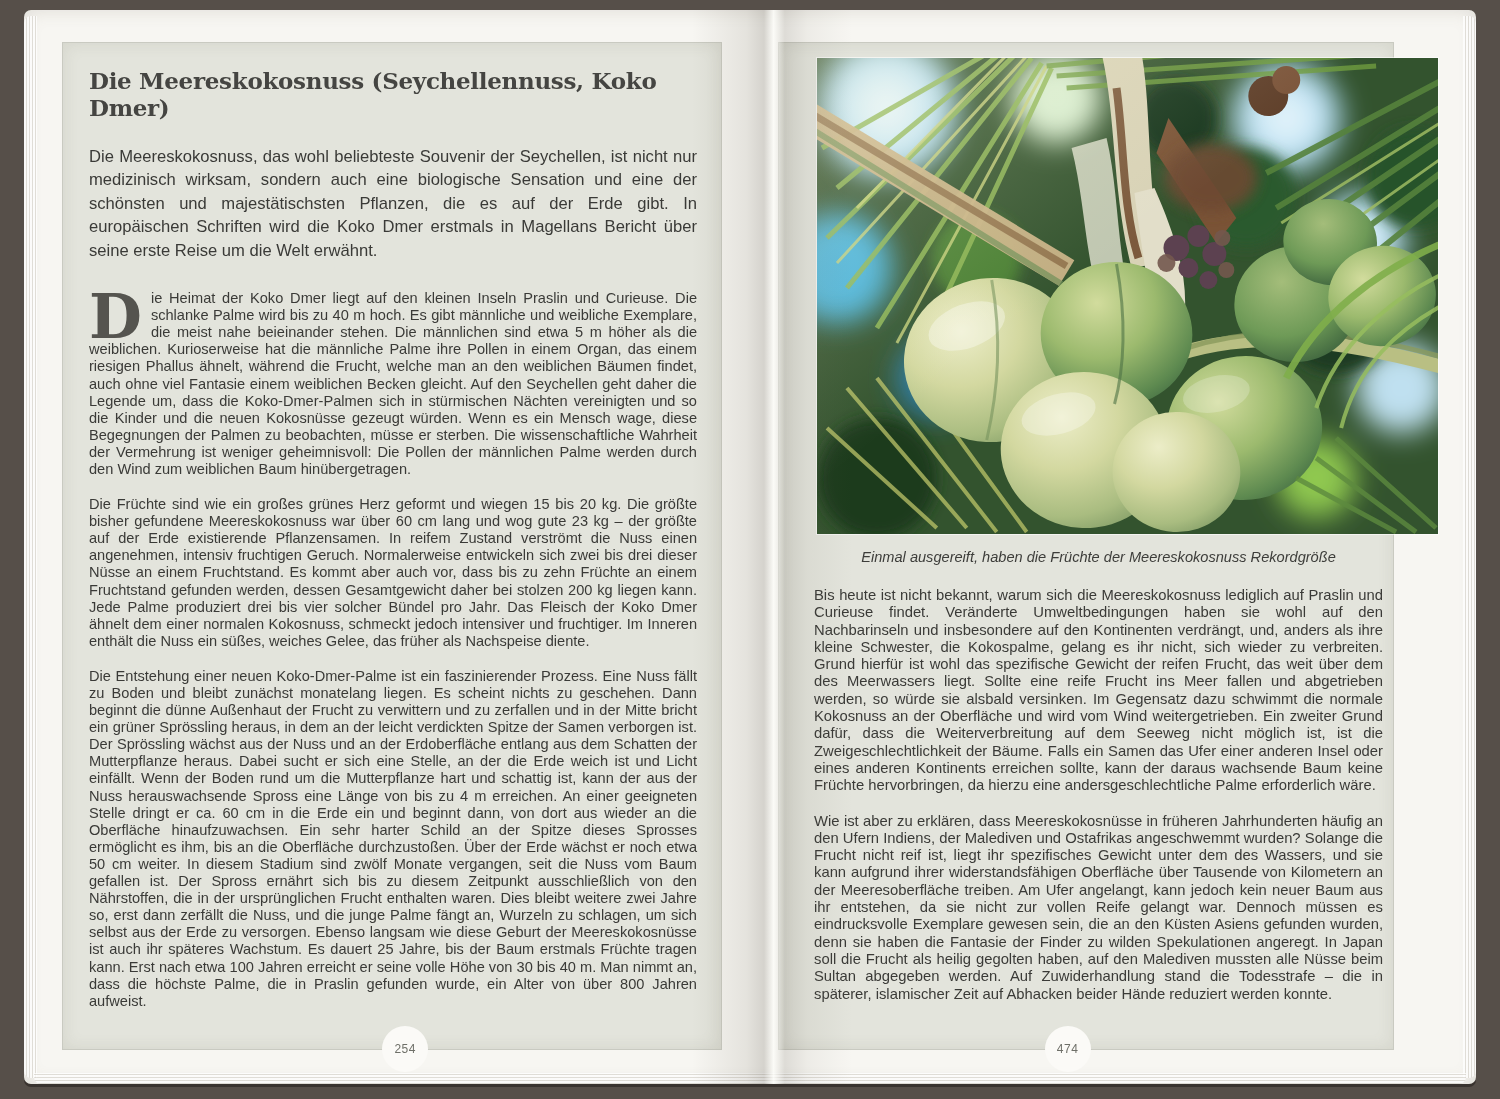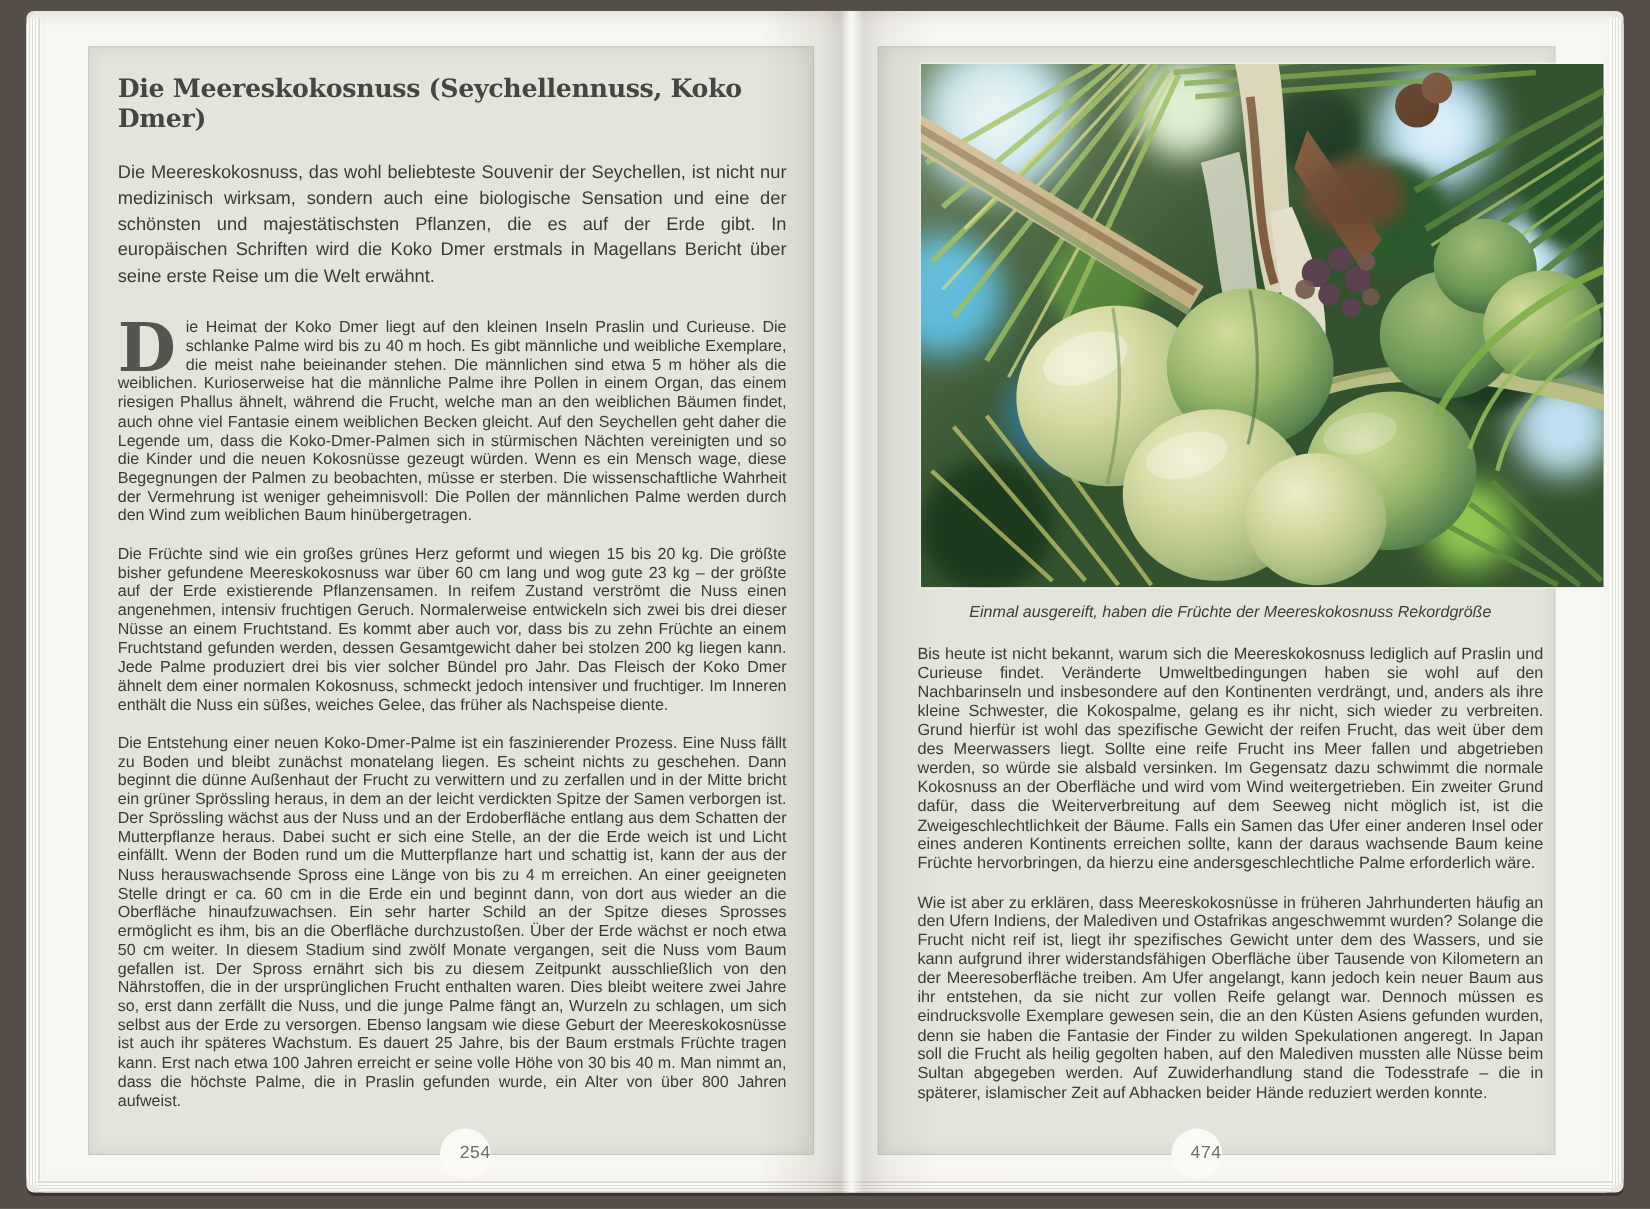--- a/index.html
+++ b/index.html
@@ -11,36 +11,36 @@
   .edge{position:absolute;opacity:.75;pointer-events:none;}
   .edge-left{left:0;top:6px;bottom:6px;width:13px;border-radius:7px 0 0 7px;
              background:repeating-linear-gradient(90deg,#ffffff 0 2px,#d9d6cf 2px 3px);}
   .edge-right{right:0;top:6px;bottom:6px;width:13px;border-radius:0 7px 7px 0;
               background:repeating-linear-gradient(90deg,#ffffff 0 2px,#d9d6cf 2px 3px);}
   .edge-bottom{left:10px;right:10px;bottom:0;height:11px;border-radius:0 0 7px 7px;
                background:repeating-linear-gradient(0deg,#d9d6cf 0 1px,#ffffff 1px 3px);}
   
   .panel{position:absolute;top:32px;height:1008px;background:#e3e4dc;border:1px solid #c9cac1;
          box-sizing:border-box;box-shadow:inset 0 0 16px rgba(115,115,95,.14);}
-  .panel-left{left:56px;width:660px;padding:20px 24px 0 26px;}
-  .panel-right{left:774px;width:616px;padding:14px 10px 0 35px;}
+  .panel-left{left:38px;width:660px;padding:20px 24px 0 26px;}
+  .panel-right{left:754px;width:616px;padding:14px 10px 0 35px;}
   .title{margin:4px 0 24px 0;font-family:"DejaVu Serif",serif;font-weight:700;font-size:23px;
          letter-spacing:-0.3px;color:#454542;}
   .body{color:#3a3a37;text-align:justify;hyphens:auto;-webkit-hyphens:auto;}
   .intro{font-size:16.6px;line-height:23.4px;margin:0 0 28px 0;}
   .para{font-size:14.6px;line-height:17.1px;margin:0 0 18px 0;}
   .para-r{font-size:14.8px;line-height:17.3px;margin:0 0 18px 0;}
   .dropcap{float:left;font-family:"DejaVu Serif",serif;font-weight:700;font-size:61px;
            line-height:47px;padding:3px 9px 0 0;color:#55544f;}
   .photo{width:621px;height:476px;margin:1px 2px 0 3px;overflow:hidden;box-shadow:0 0 0 1px rgba(255,255,255,.6);}
   .photo svg{display:block;width:100%;height:100%;}
   .caption{font-style:italic;font-size:14.6px;color:#3d3d3a;text-align:center;margin:15px 0 22px 0;}
   .pagenum{position:absolute;bottom:-23px;width:46px;height:46px;border-radius:50%;background:#fbfaf7;
-           box-shadow:0 0 0 1px rgba(201,202,193,.0);display:flex;align-items:center;justify-content:flex-end;
-           font-size:16px;color:#6e6f68;letter-spacing:.5px;}
+           box-shadow:0 0 0 1px rgba(201,202,193,.0);display:flex;align-items:center;justify-content:center;
+           font-size:12px;color:#6e6f68;letter-spacing:.5px;}
   .pagenum-left{left:52%;transform:translateX(-50%);}
   .pagenum-right{left:47%;transform:translateX(-50%);}
   
   .gutter{position:absolute;left:668px;top:0;bottom:0;width:160px;pointer-events:none;z-index:6;
     background:linear-gradient(90deg,
       rgba(105,98,82,0) 0%,
       rgba(105,98,82,.13) 34%,
       rgba(75,68,56,.20) 45%,
       rgba(252,252,248,.80) 51%,
       rgba(75,68,56,.15) 58%,

